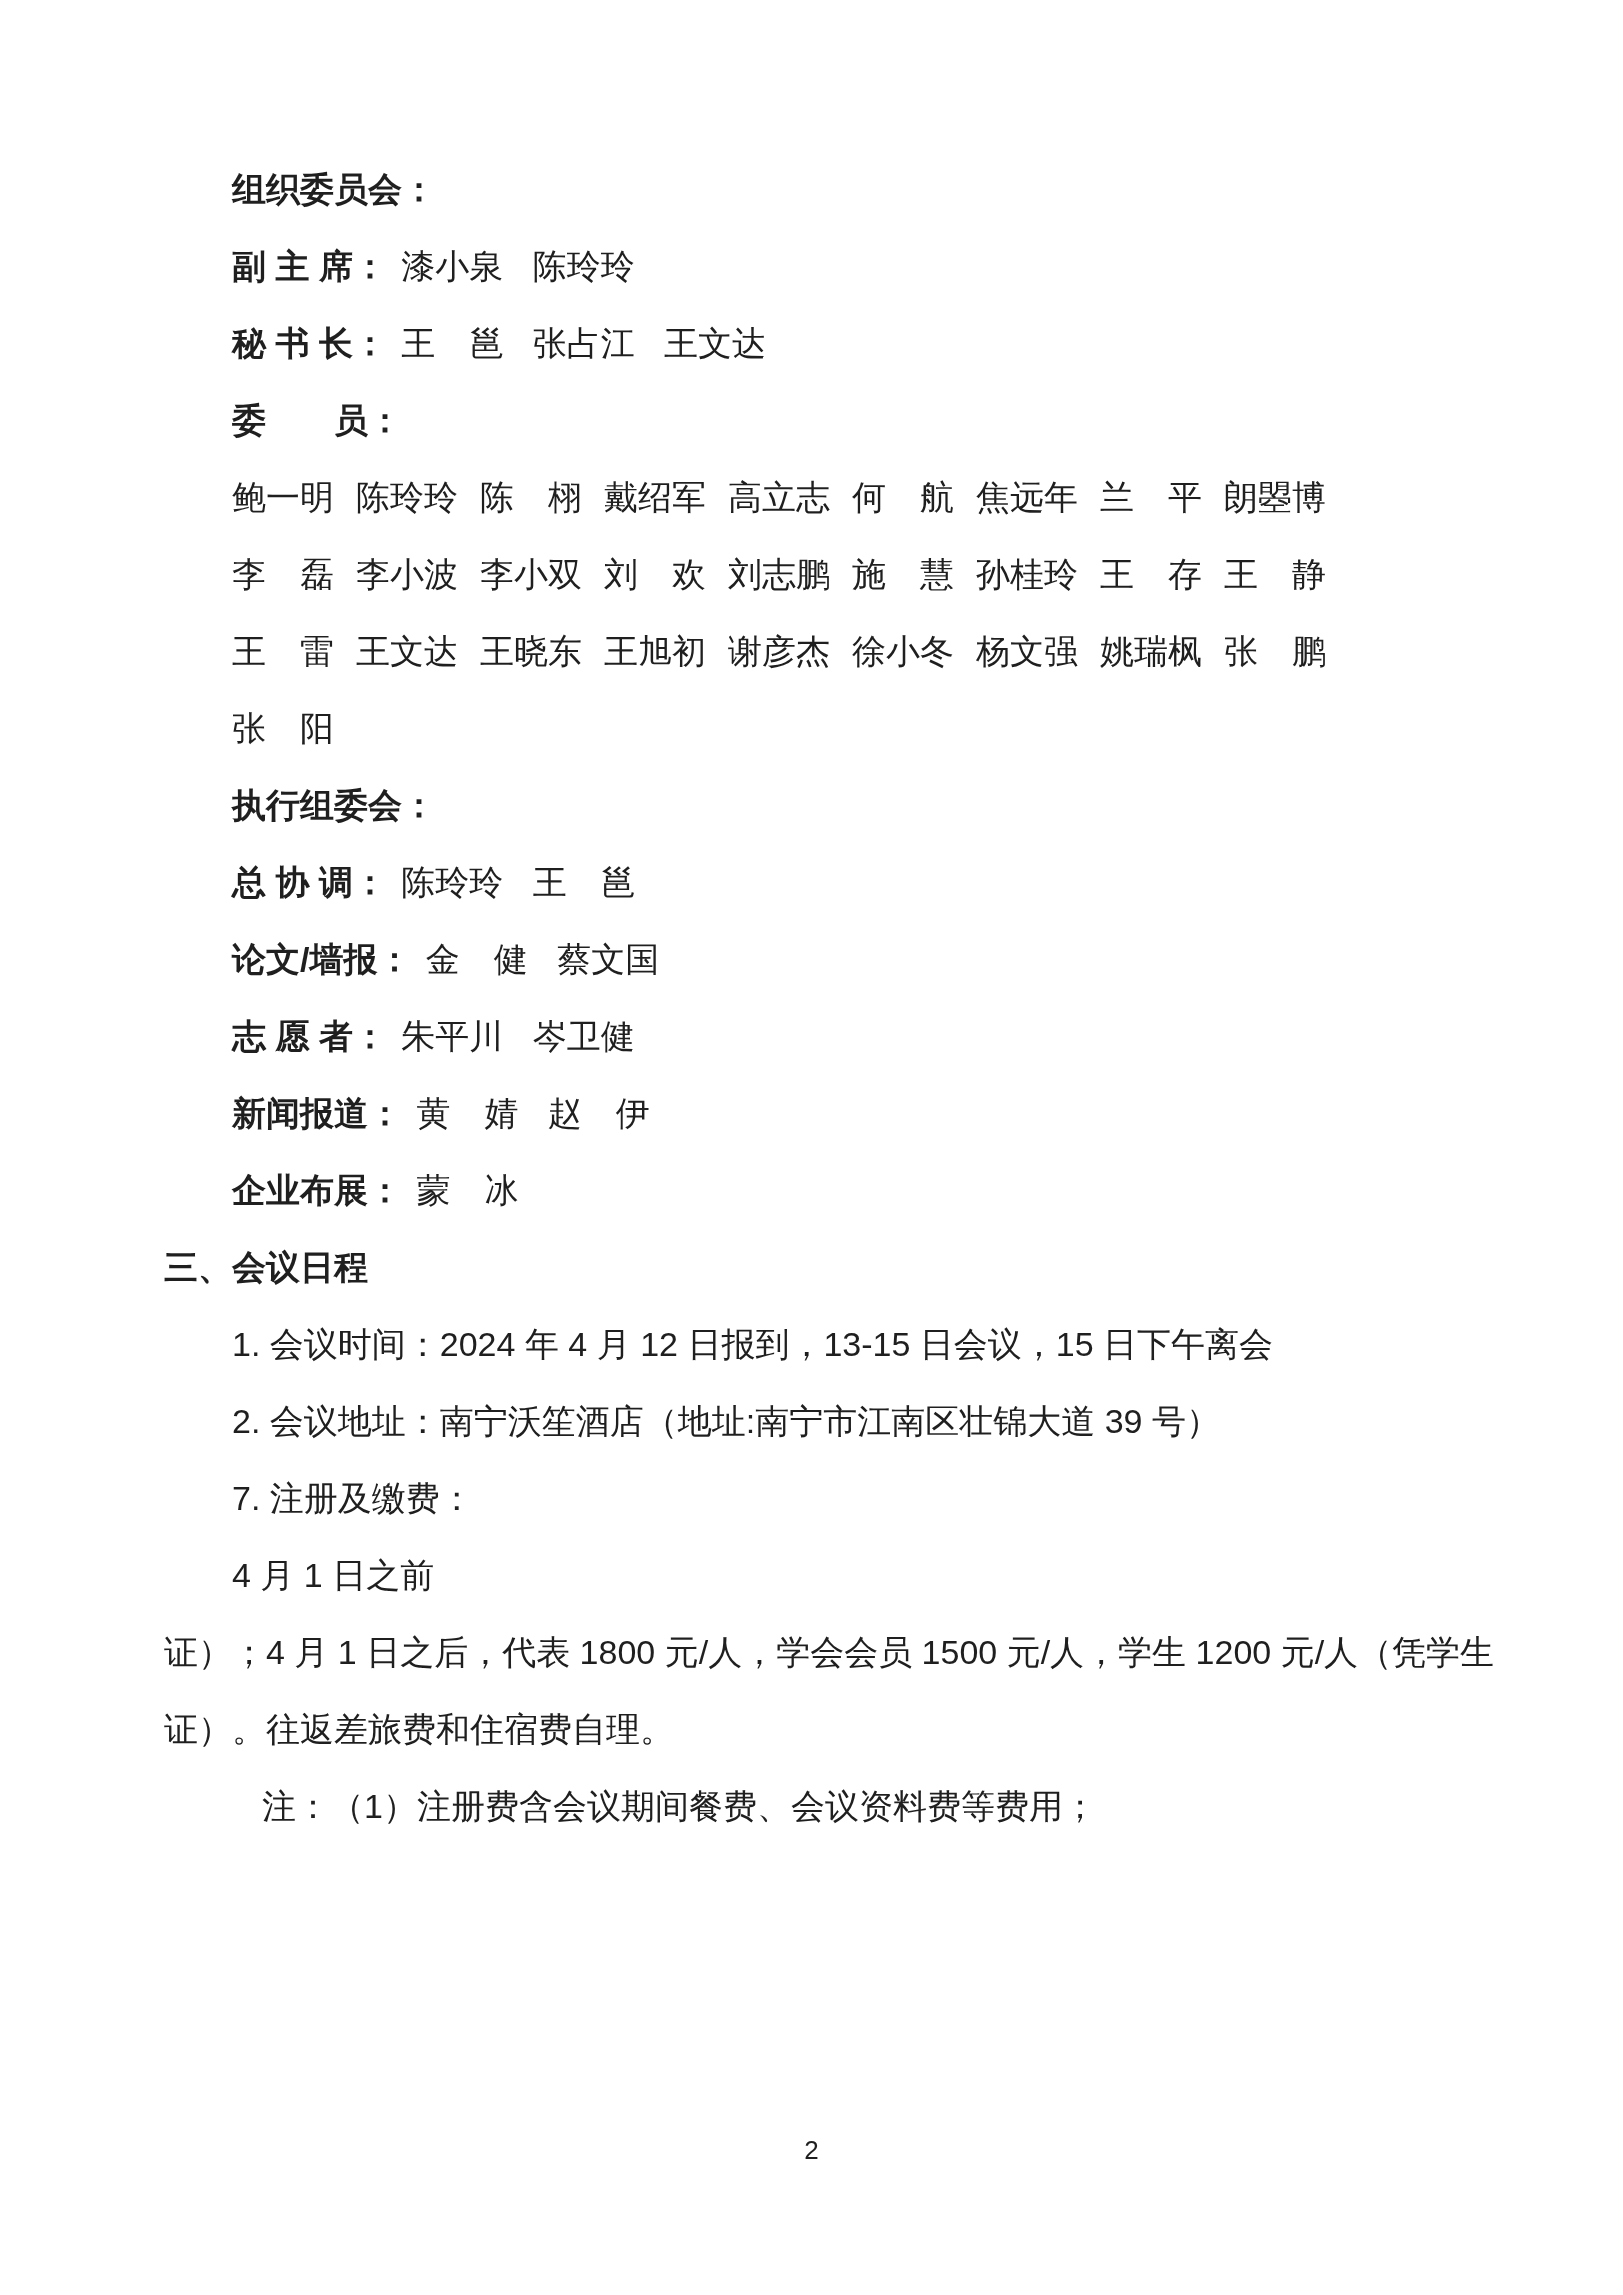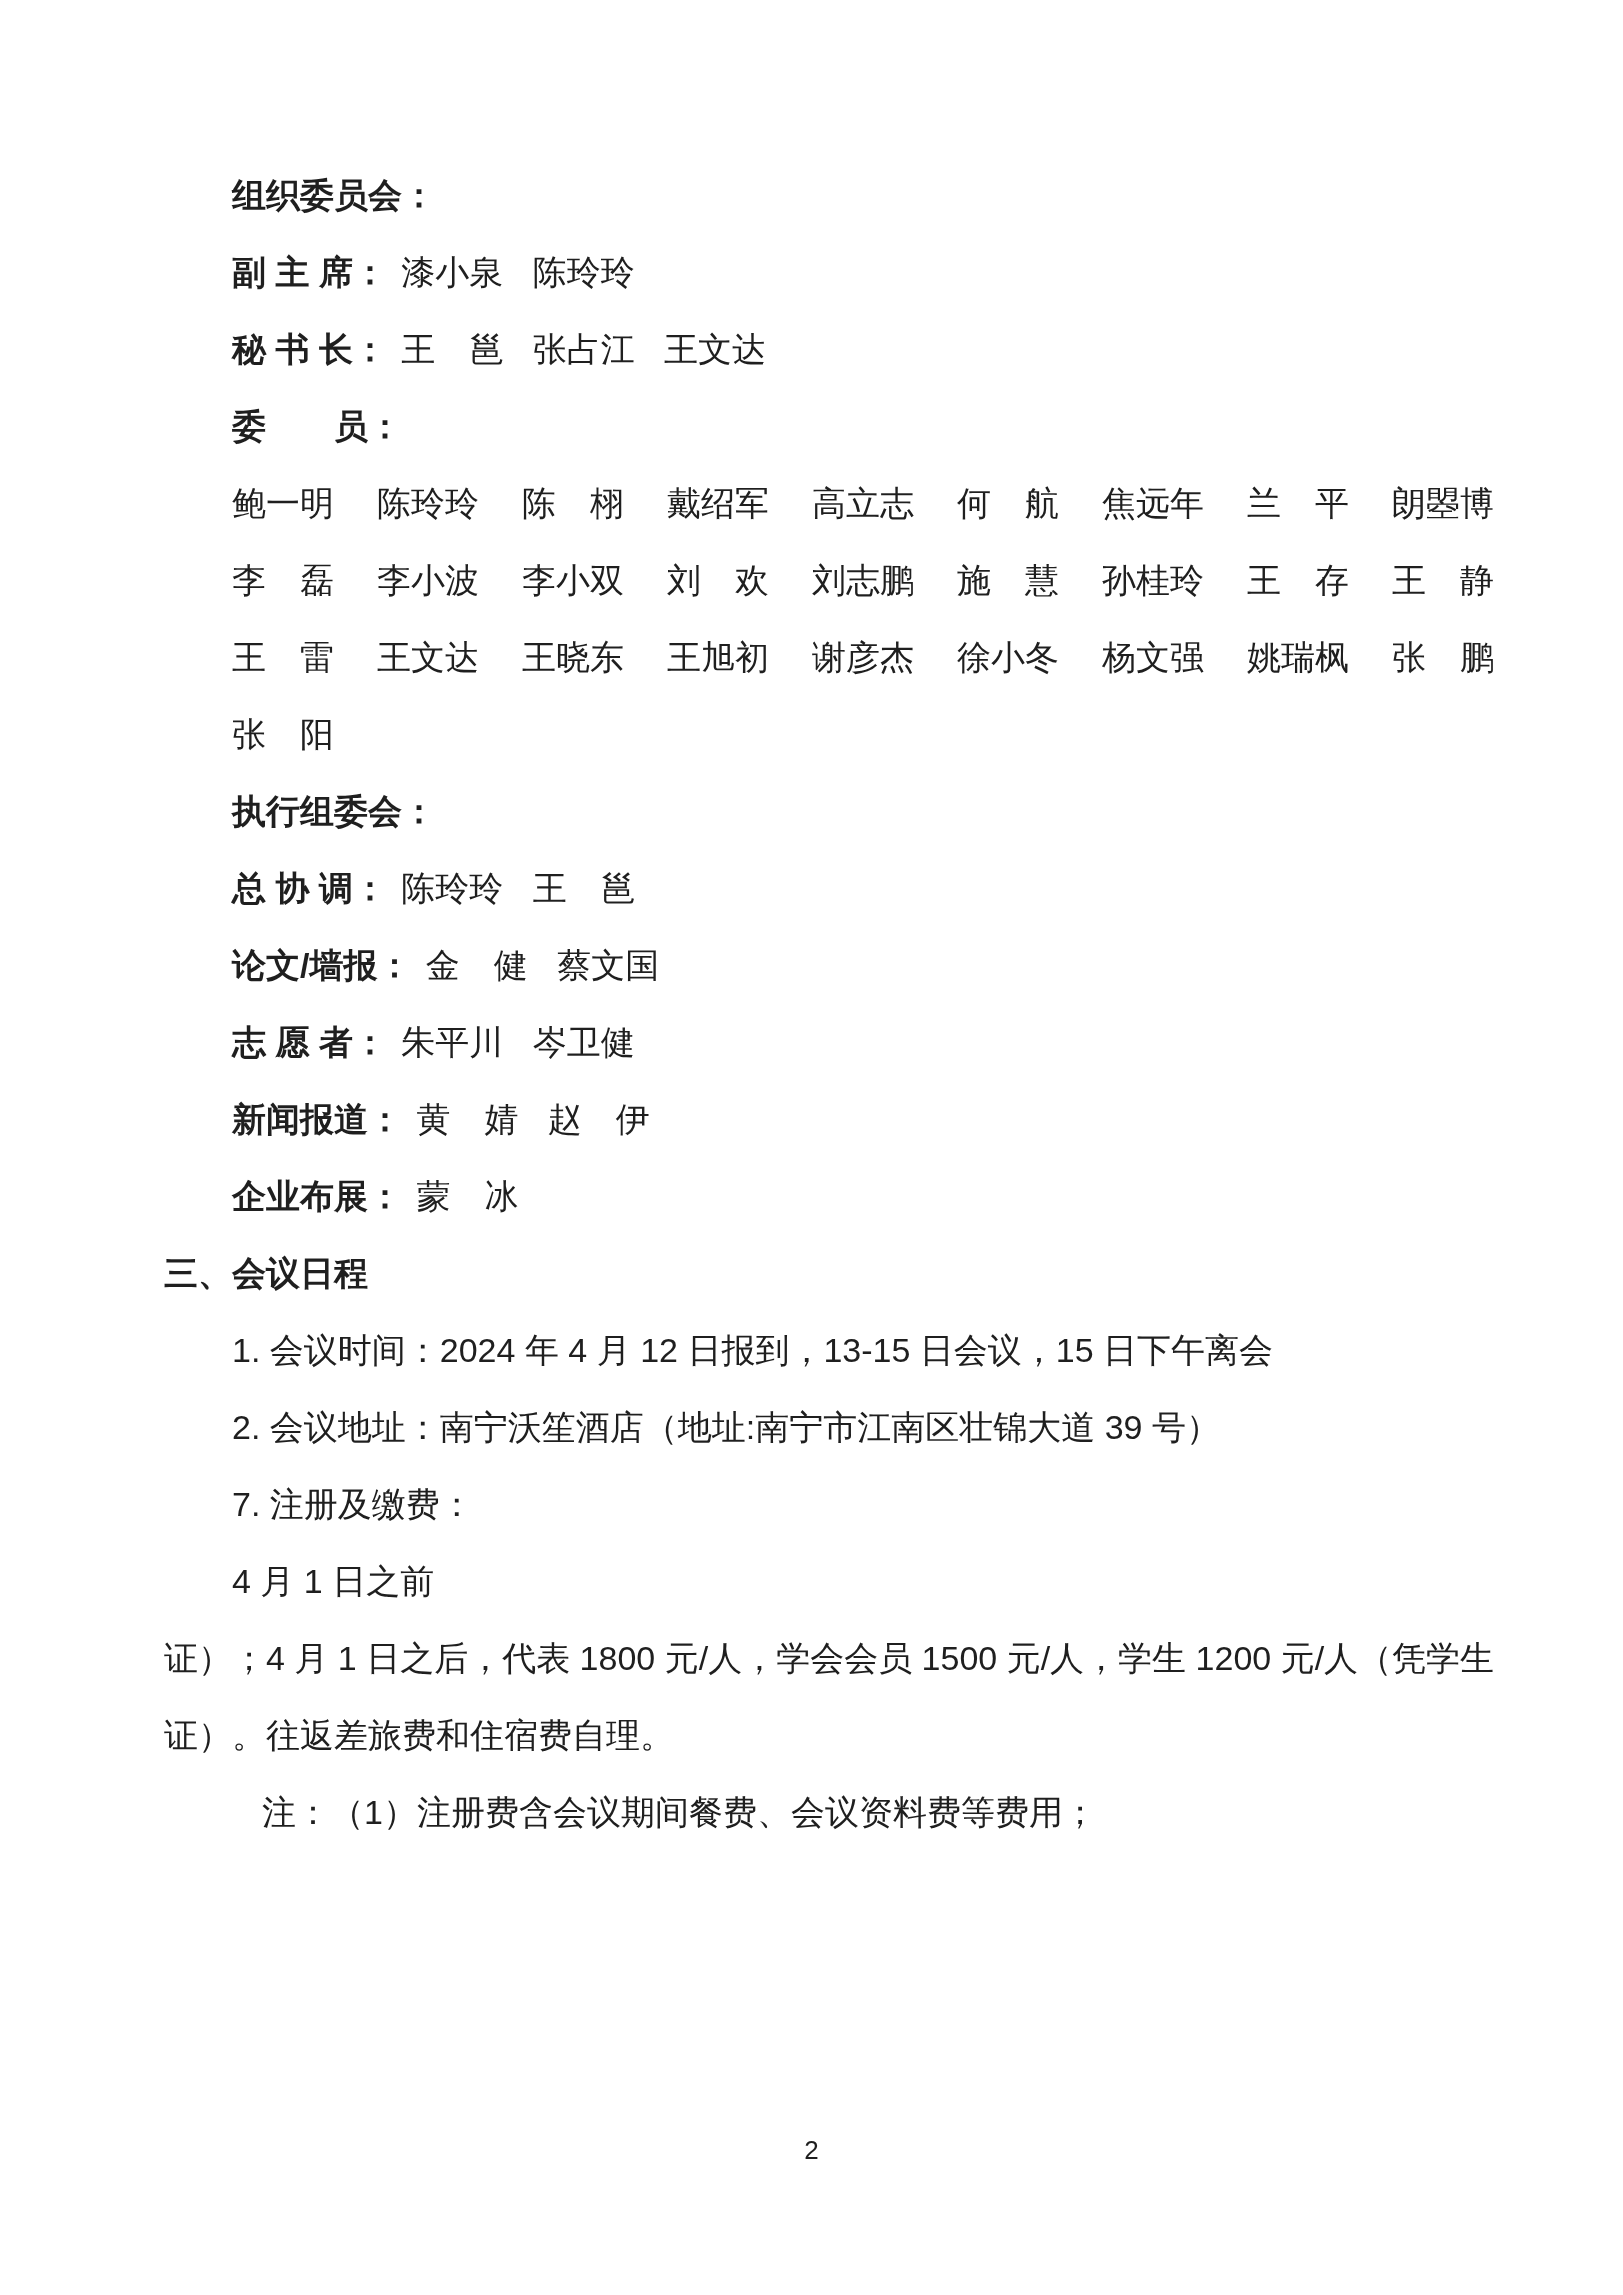--- a/index.html
+++ b/index.html
@@ -6,37 +6,37 @@
   body {
     width: 1623px; height: 2295px;
     background: #ffffff;
     font-family: "Liberation Sans", "DejaVu Sans", sans-serif;
     color: #1f1f1f;
     position: relative;
     overflow: hidden;
   }
   .content {
     position: absolute;
-    left: 164px; top: 157px;
+    left: 164px; top: 151px;
     width: 1296px;
   }
   .line {
     height: 77px;
     display: flex;
     align-items: center;
     font-size: 34px;
     white-space: pre;
   }
   .indent-2 { padding-left: 68px; }
   .indent-note { padding-left: 98px; }
   .bold { font-weight: 700; }
   .b { font-weight: 400; }
   .label { font-weight: 700; margin-right: 14.4px; }
   .names { display: flex; gap: 29.4px; }
-  .names-row { gap: 43px; }
+  .names-row { gap: 22px; }
   .page-number {
     position: absolute;
     left: 0; top: 2135px;
     width: 1623px;
     text-align: center;
     font-size: 26px;
     color: #1f1f1f;
   }
 </style>
 </head>

